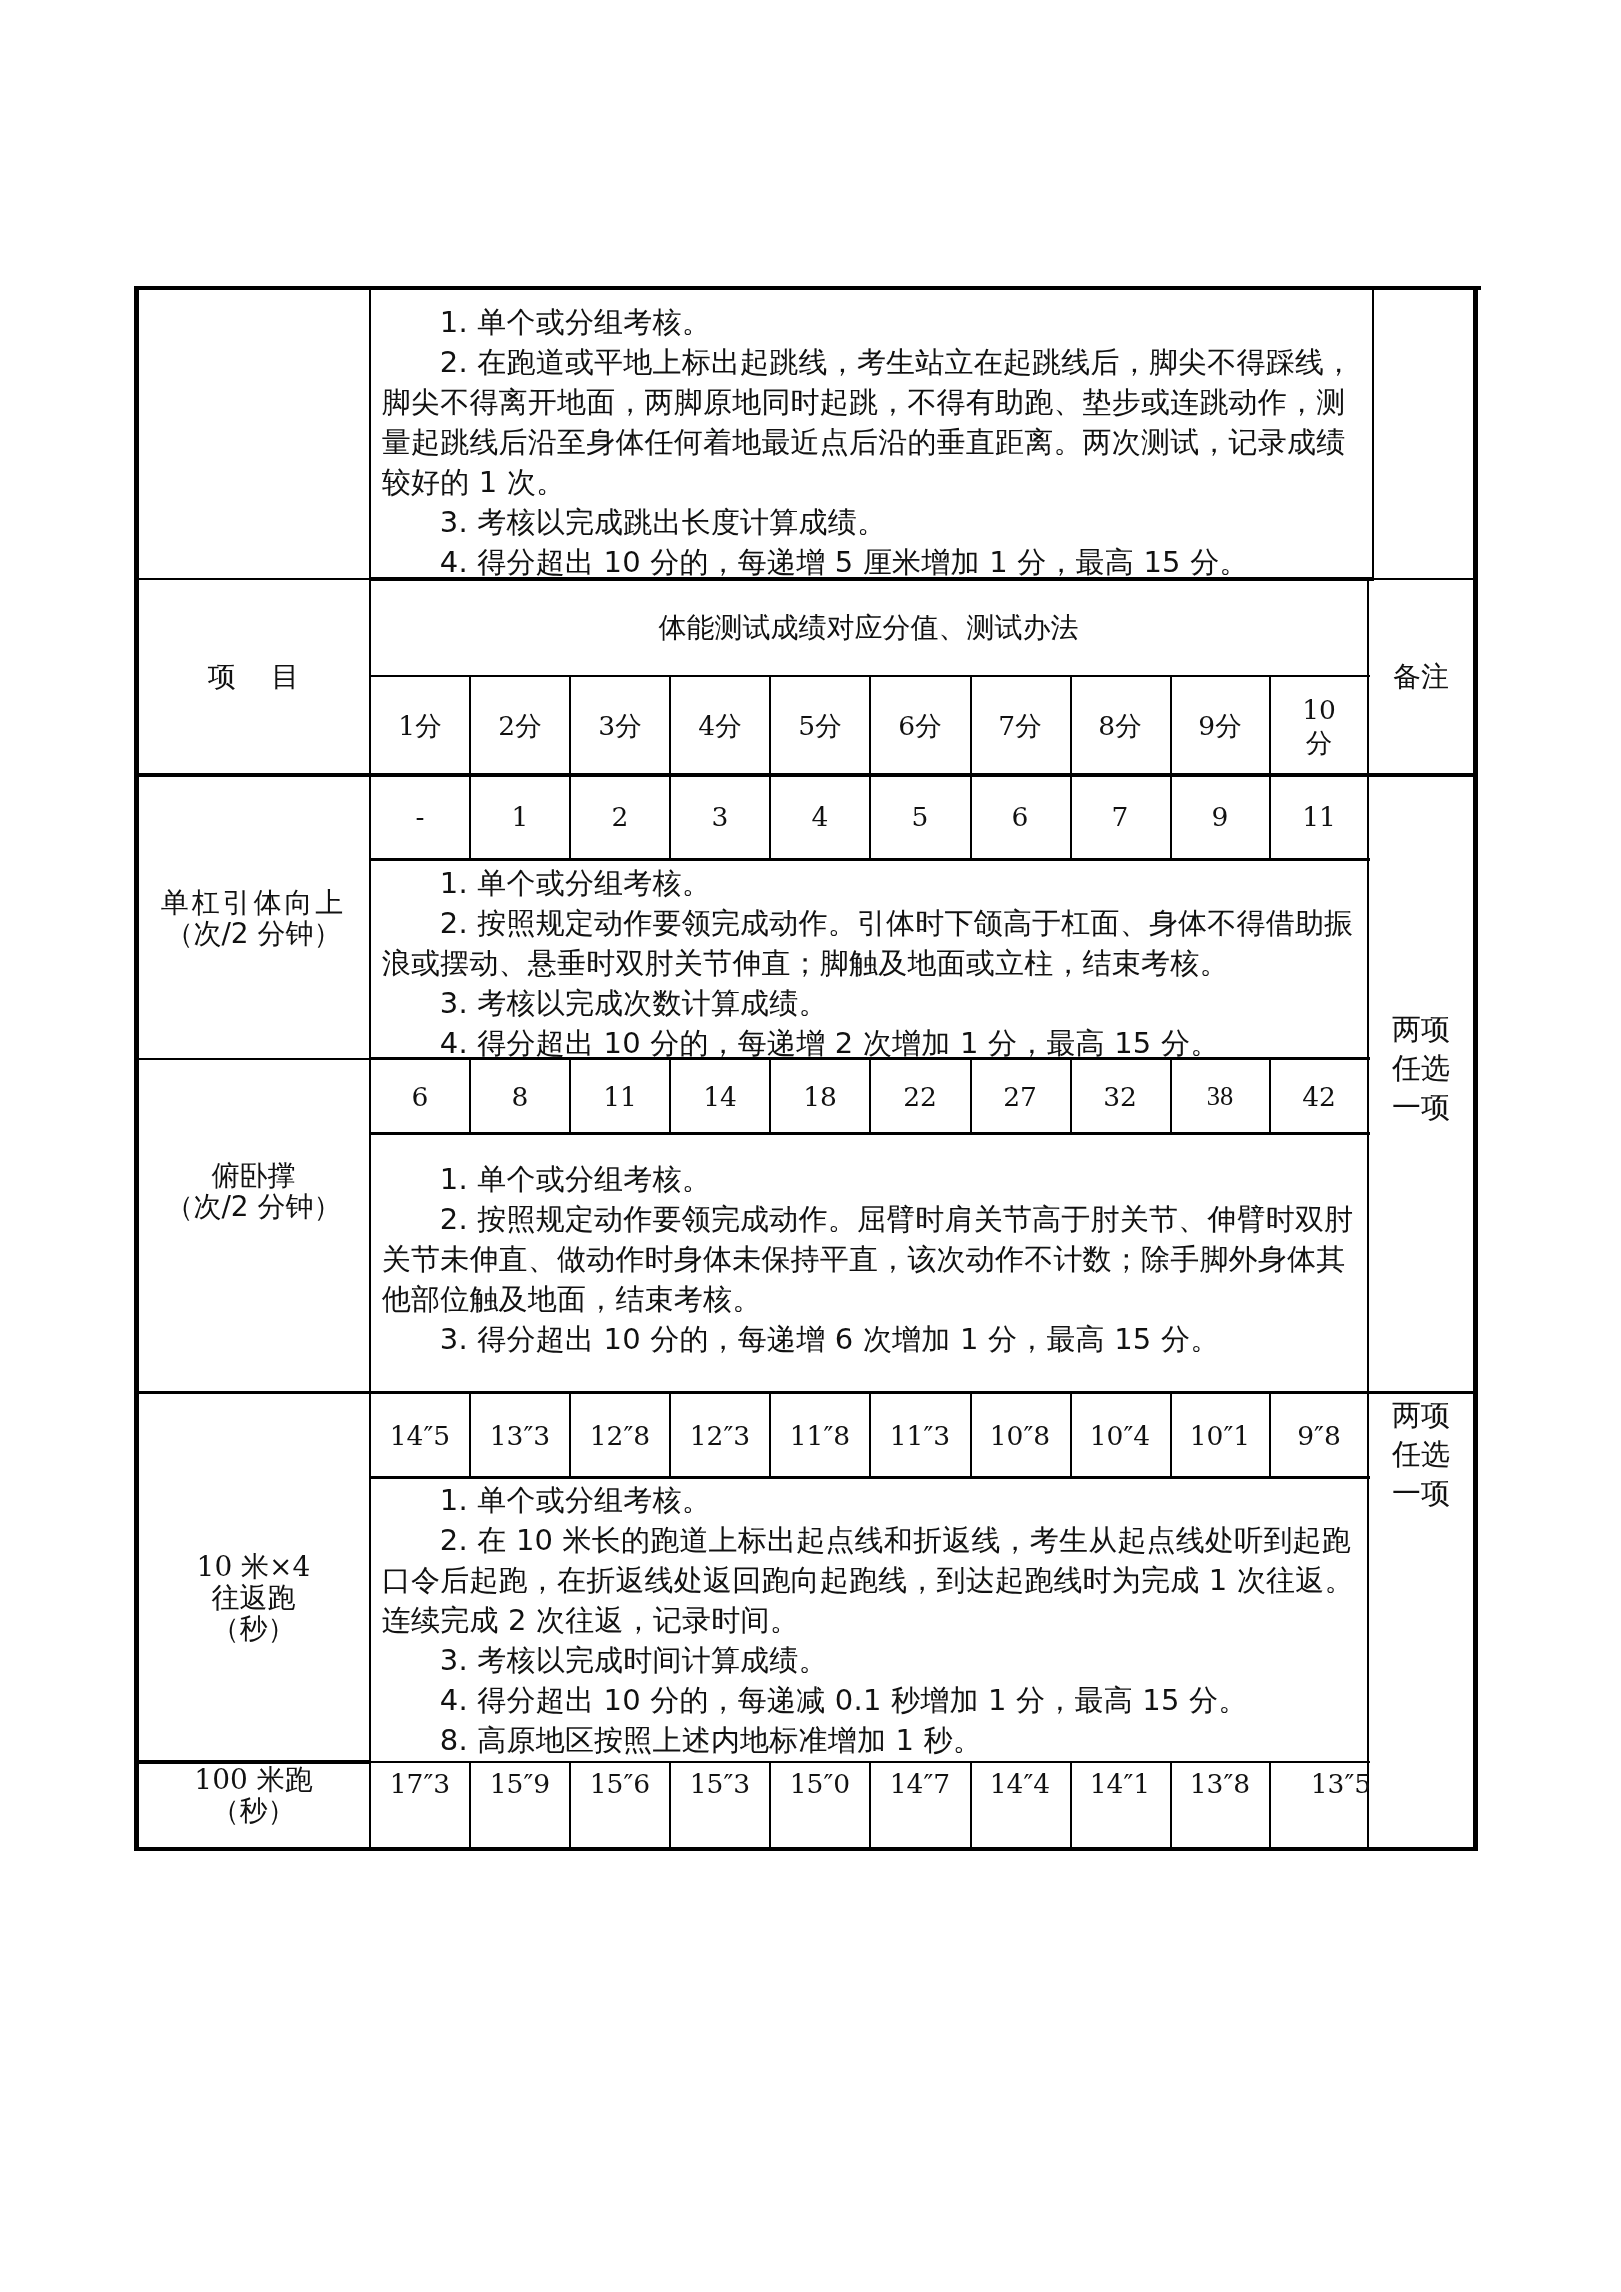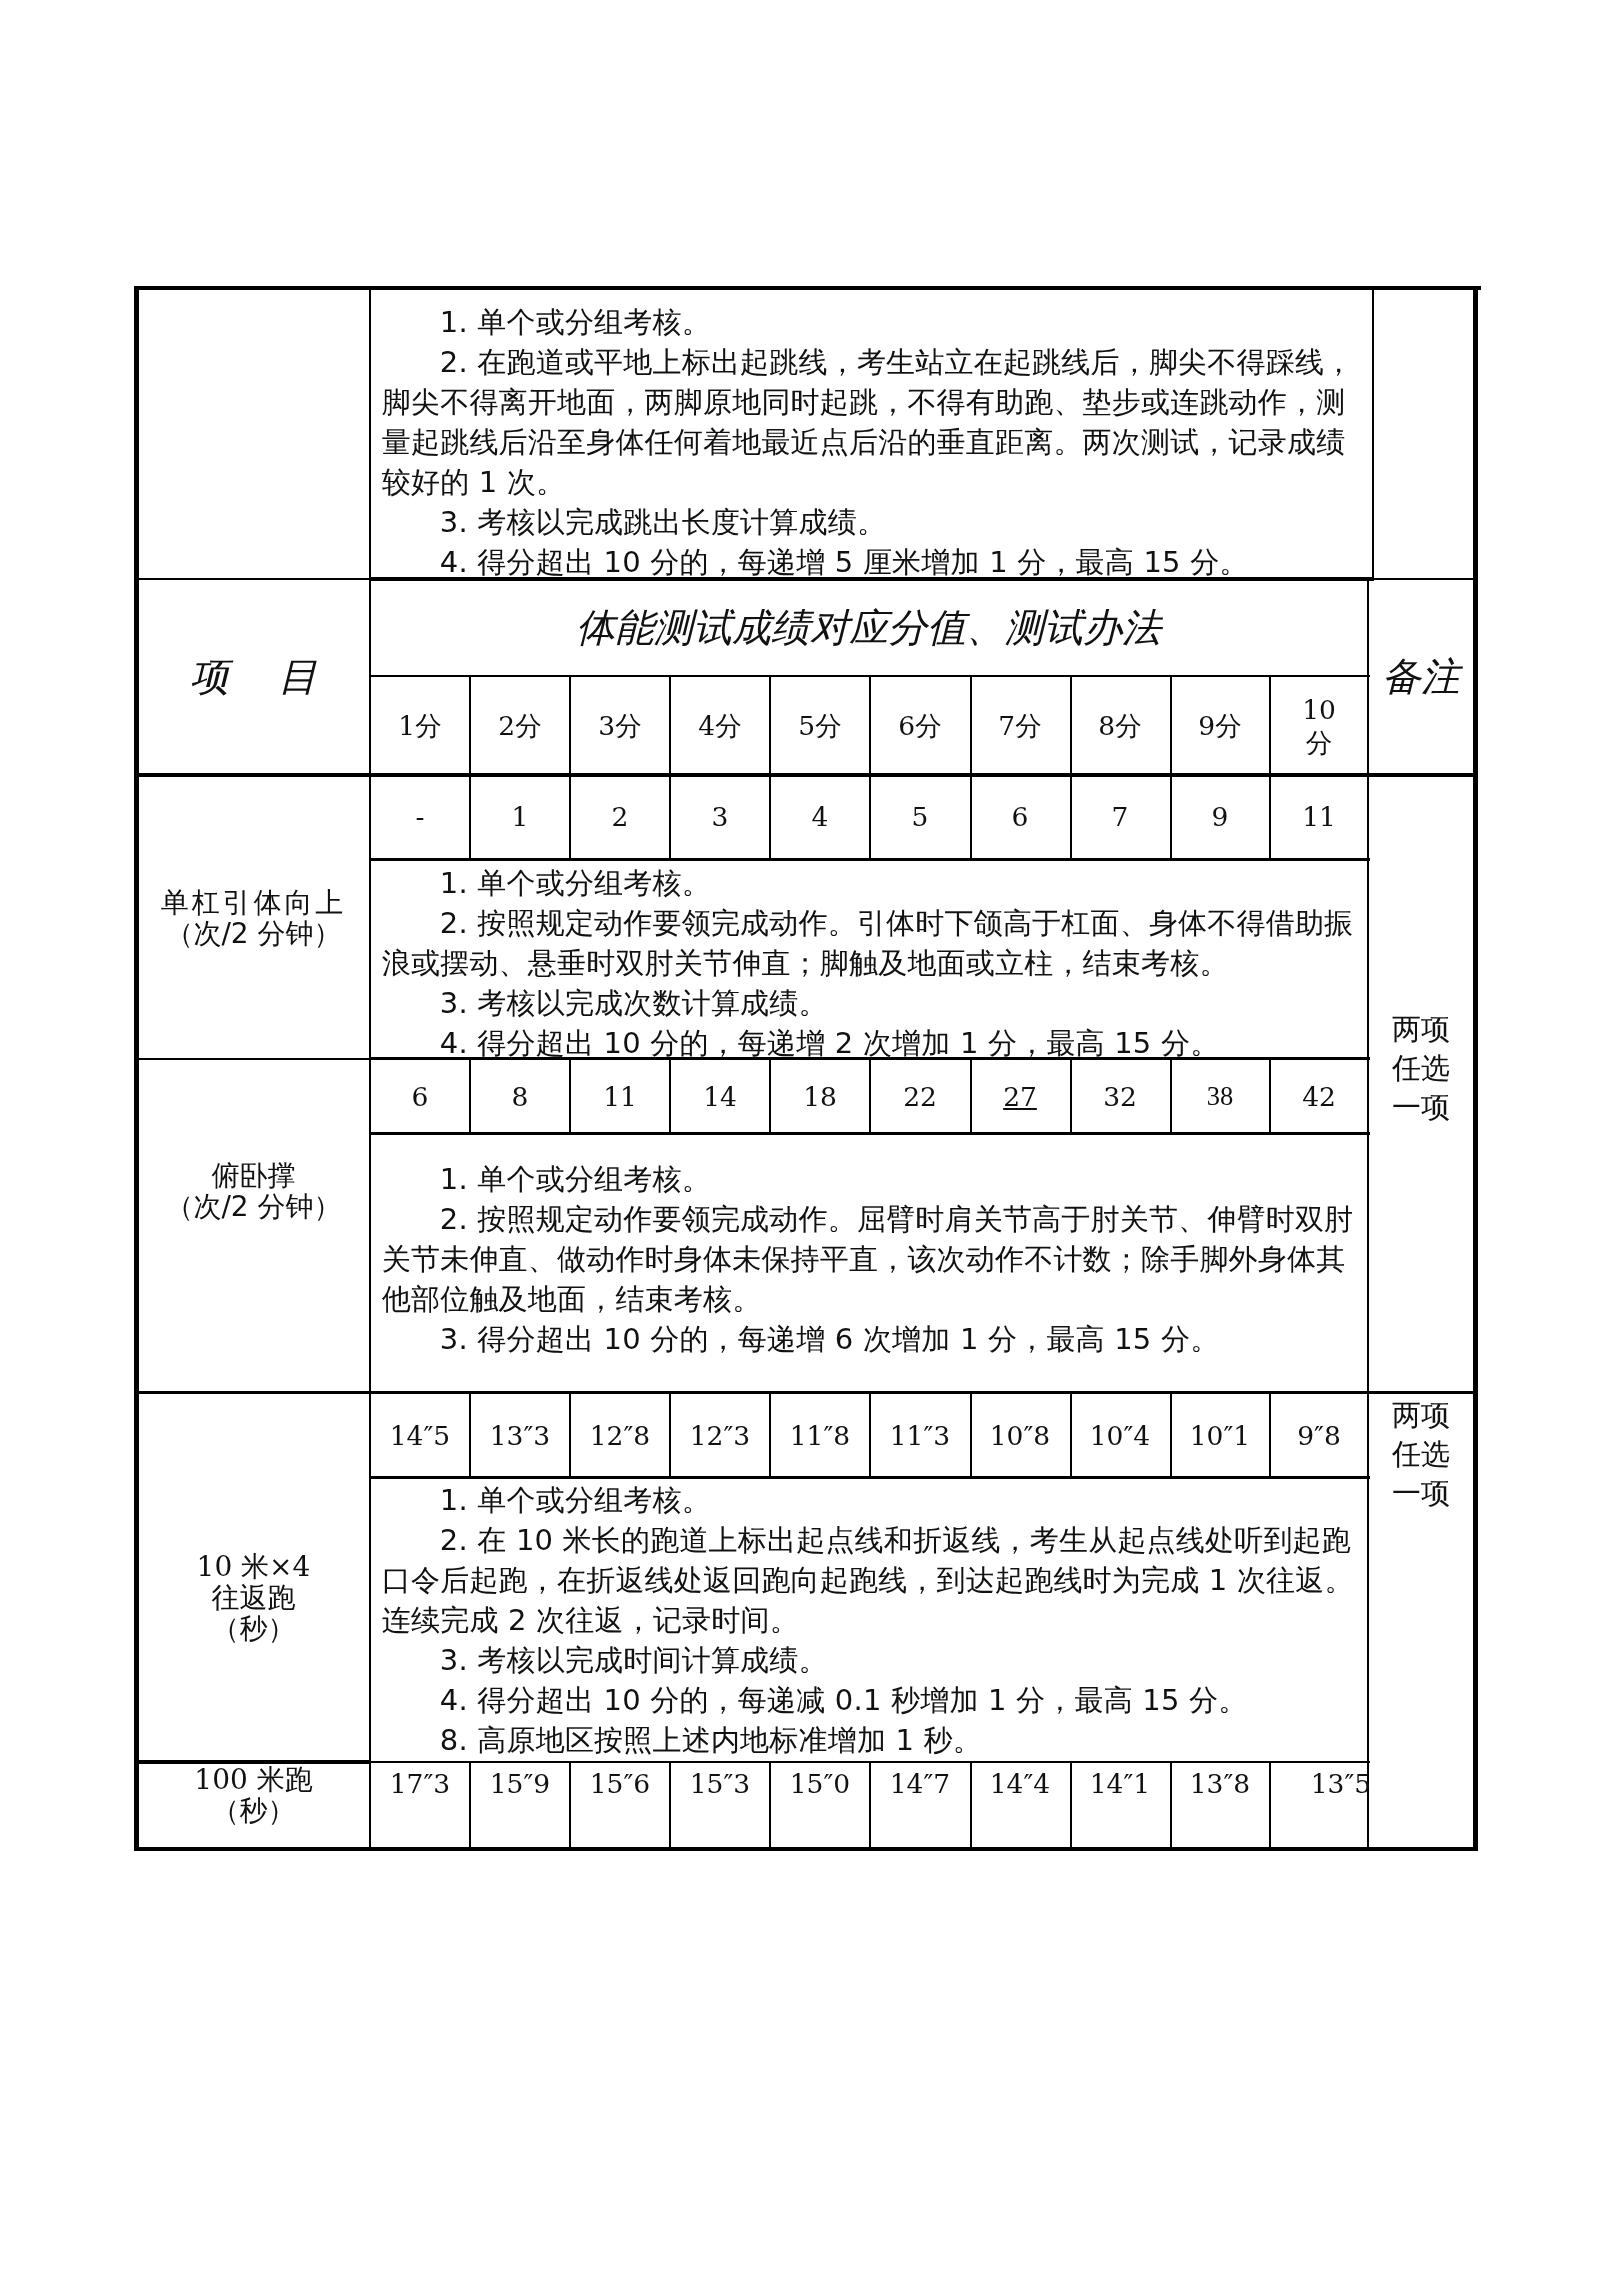--- a/index.html
+++ b/index.html
@@ -10,21 +10,21 @@
   .ln { position: absolute; background: #000; }
   .h { height: 2px; }
   .v { width: 2px; }
   .hb { height: 3.9px; }
   .vb { width: 4.9px; }
 
   .cell { position: absolute; display: flex; align-items: center; justify-content: center;
           text-align: center; box-sizing: border-box; }
   .serif { font-family: "DejaVu Serif", "Liberation Serif", serif; }
   .score { font-size: 26.5px; }
-  .hdr { font-size: 39px; font-style: italic; }
+  .hdr { font-size: 28px; }
   .label { font-size: 28px; line-height: 31px; }
   .note { font-size: 29px; line-height: 39px; }
 
   .desc { position: absolute; box-sizing: border-box; font-size: 29px; line-height: 40px;
           padding: 0 9.8px 0 11.8px; text-align: left; }
   .desc p { margin: 0; text-indent: 2em; letter-spacing: 0.2px; }
 </style>
 </head>
 <body>
 
@@ -128,21 +128,21 @@
     <span>（次/2 分钟）</span>
   </div>
 
   <div>
     <div class="cell score serif" style="left:370px; top:1060px; width:100px; height:73px;">6</div>
     <div class="cell score serif" style="left:470px; top:1060px; width:100px; height:73px;">8</div>
     <div class="cell score serif" style="left:570px; top:1060px; width:100px; height:73px;">11</div>
     <div class="cell score serif" style="left:670px; top:1060px; width:100px; height:73px;">14</div>
     <div class="cell score serif" style="left:770px; top:1060px; width:100px; height:73px;">18</div>
     <div class="cell score serif" style="left:870px; top:1060px; width:100px; height:73px;">22</div>
-    <div class="cell score serif" style="left:970px; top:1060px; width:100px; height:73px;text-decoration:underline;">27</div>
+    <div class="cell score serif" style="left:970px; top:1060px; width:100px; height:73px;">27</div>
     <div class="cell score serif" style="left:1070px; top:1060px; width:100px; height:73px;">32</div>
     <div class="cell score serif" style="left:1170px; top:1060px; width:100px; height:73px;font-family:Liberation Serif, serif;">38</div>
     <div class="cell score serif" style="left:1270px; top:1060px; width:98px; height:73px;">42</div>
   </div>
   <div class="ln v" style="left:469px; top:1060px; height:74px;"></div>
   <div class="ln v" style="left:569px; top:1060px; height:74px;"></div>
   <div class="ln v" style="left:669px; top:1060px; height:74px;"></div>
   <div class="ln v" style="left:769px; top:1060px; height:74px;"></div>
   <div class="ln v" style="left:869px; top:1060px; height:74px;"></div>
   <div class="ln v" style="left:970px; top:1060px; height:74px;"></div>

